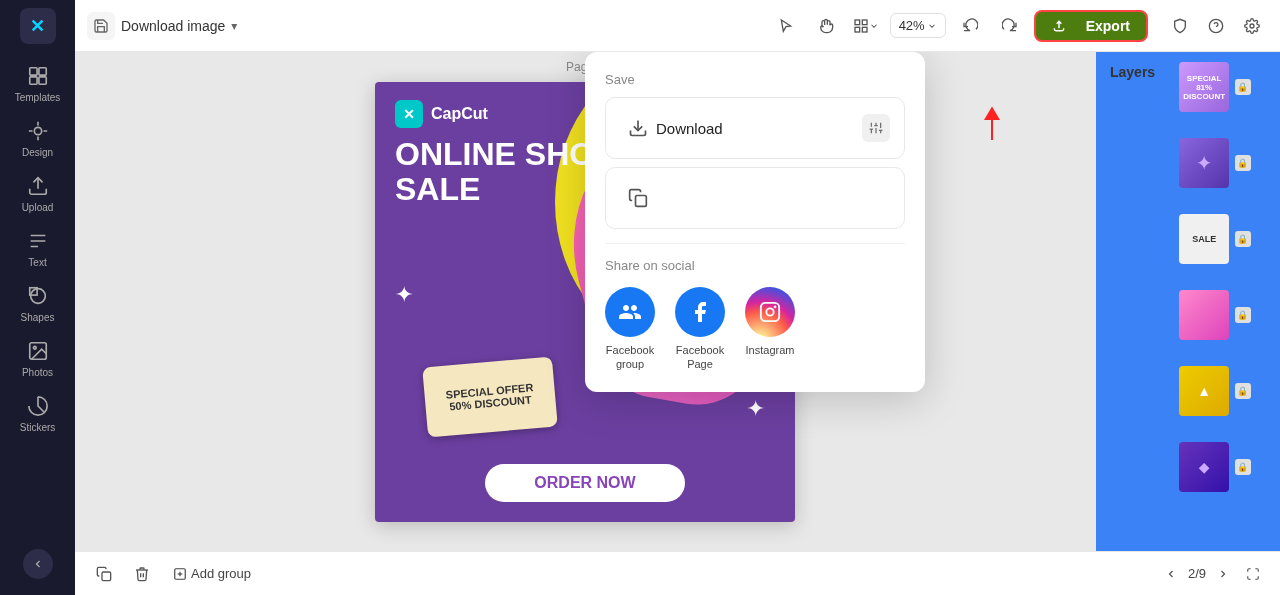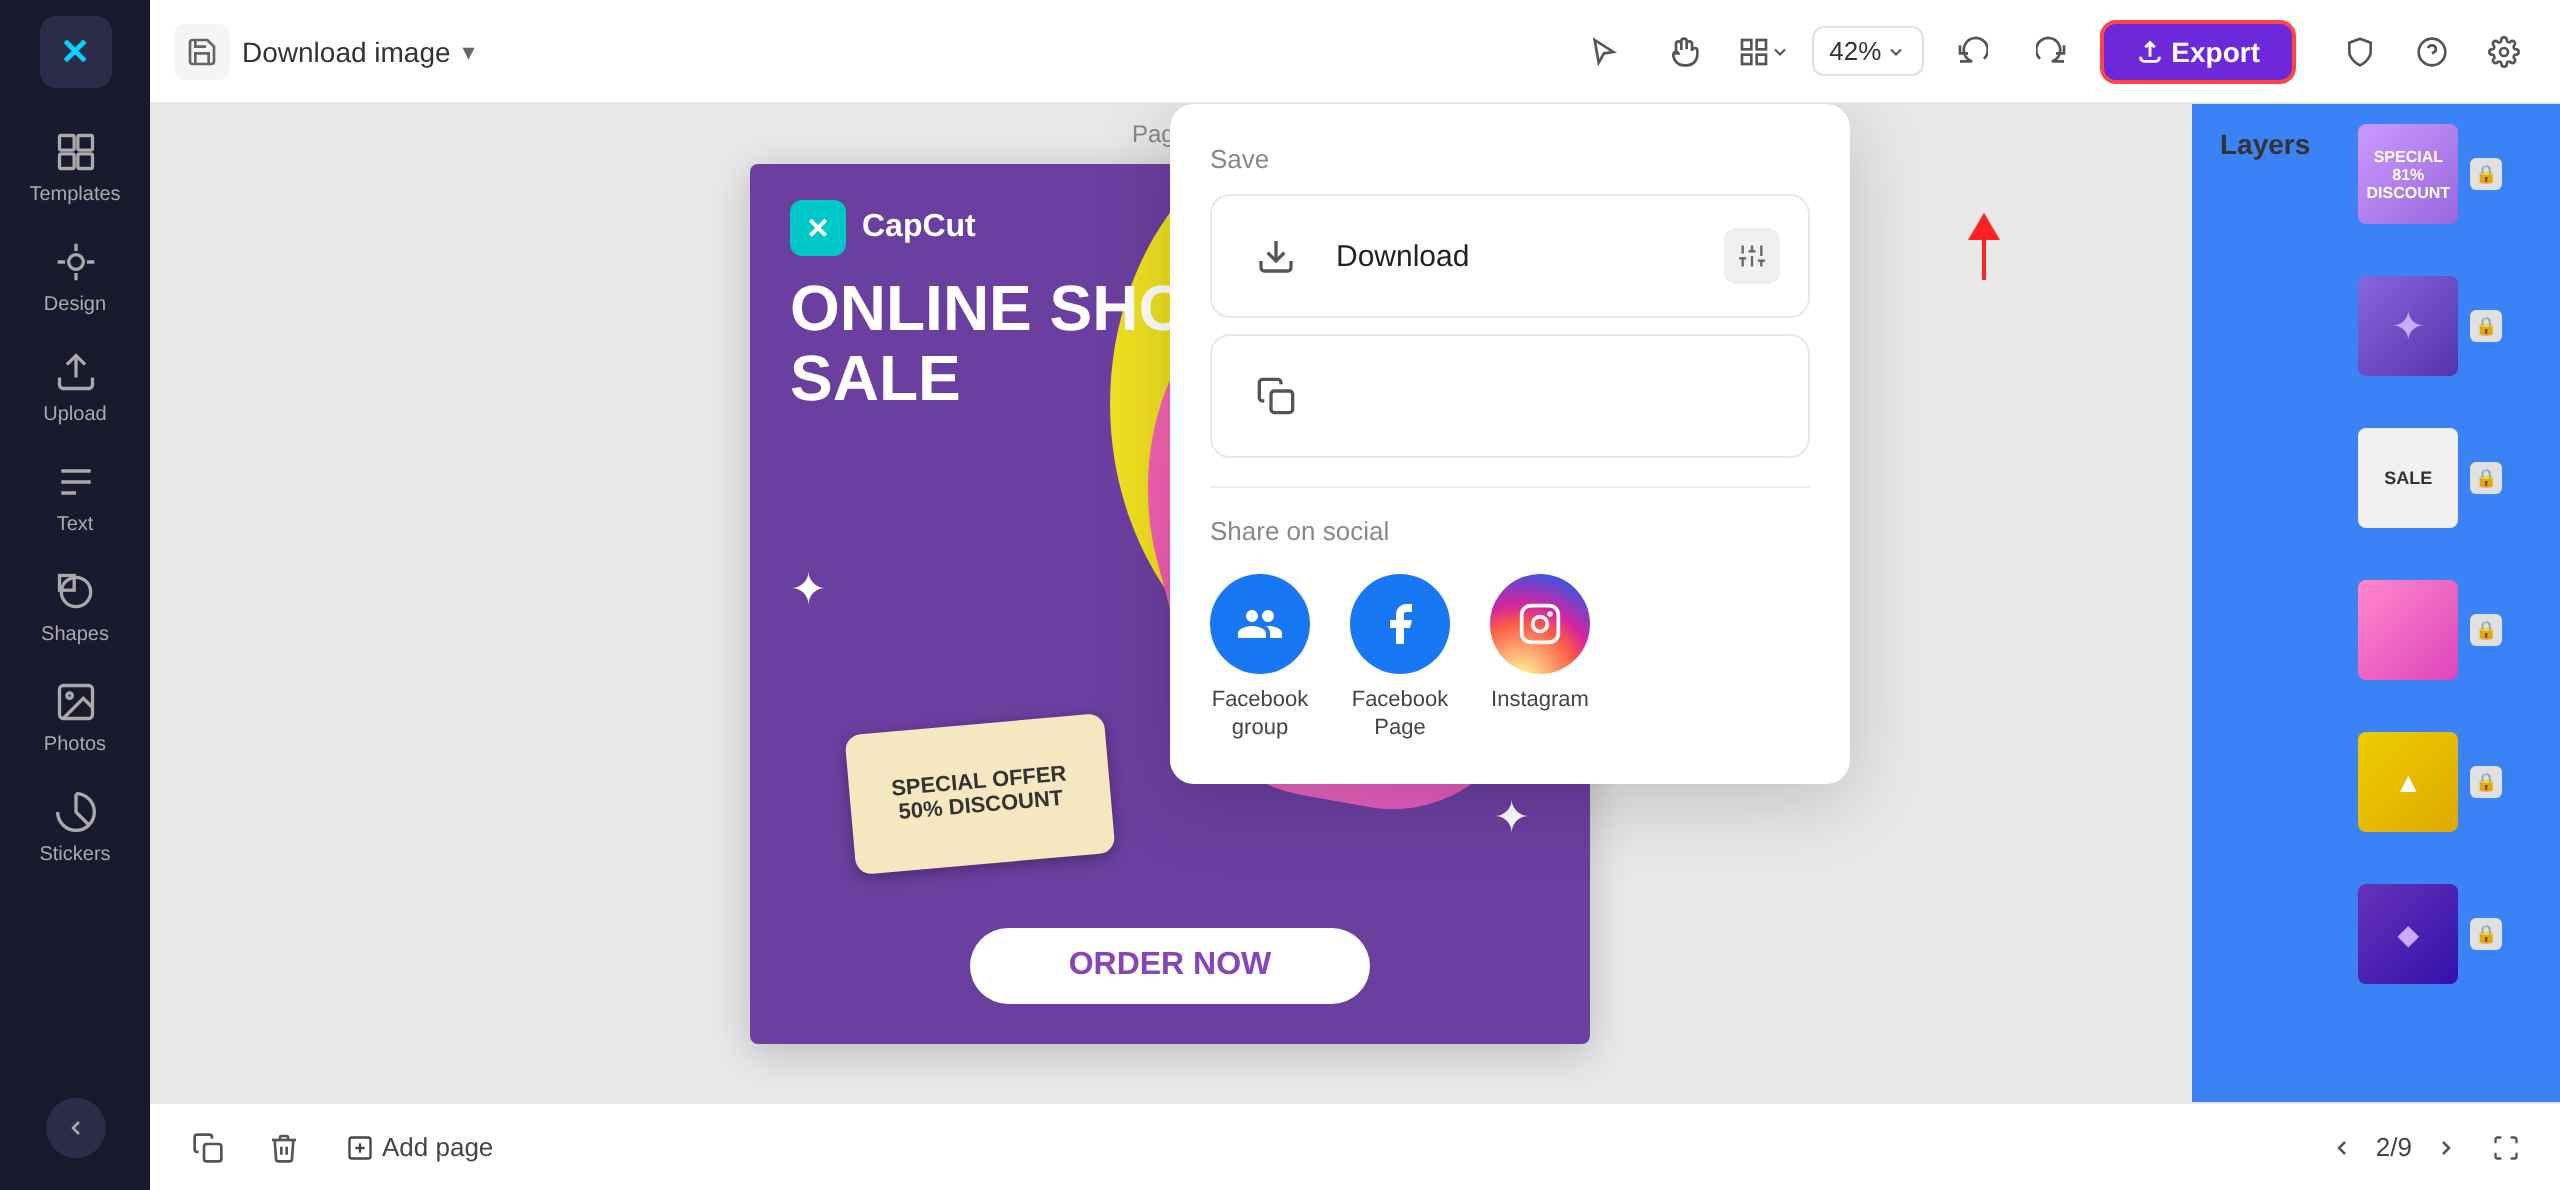--- a/index.html
+++ b/index.html
@@ -111,29 +111,29 @@
     .zoom-area {
       display: flex; align-items: center; gap: 2px;
       padding: 4px 8px;
       border: 1px solid #e0e0e0;
       border-radius: 6px;
       font-size: 13px;
       color: #333;
       cursor: pointer;
     }
     .export-btn {
-      background: #6d28d9;
+      background: #4d7c0f;
       color: #fff;
       border: 2px solid #ff4444;
       border-radius: 8px;
       padding: 6px 16px;
       font-size: 14px;
       font-weight: 600;
       cursor: pointer;
-      display: flex; align-items: center; gap: 4px;
+      display: flex; align-items: center; gap: 20px;
     }
     .right-icons {
       display: flex; align-items: center; gap: 4px;
       margin-left: 8px;
     }
     .right-icon-btn {
       width: 32px; height: 32px;
       background: none;
       border: none;
       cursor: pointer;
@@ -288,21 +288,20 @@
       margin-bottom: 10px;
       font-weight: 500;
     }
     .popup-option {
       display: flex; align-items: center;
       padding: 12px 14px;
       border: 1px solid #e8e8e8;
       border-radius: 10px;
       cursor: pointer;
       margin-bottom: 8px;
-      gap: 12px;
     }
     .popup-option-icon {
       width: 36px; height: 36px;
       display: flex; align-items: center; justify-content: center;
       font-size: 18px;
       color: #555;
     }
     .popup-option-text {
       font-size: 15px;
       font-weight: 500;
@@ -778,21 +777,21 @@
         <path d="M10 11v6M14 11v6"></path>
         <path d="M9 6V4a1 1 0 011-1h4a1 1 0 011 1v2"></path>
       </svg>
     </button>
     <div class="add-page-btn">
       <svg width="14" height="14" viewBox="0 0 24 24" fill="none" stroke="#444" stroke-width="2">
         <rect x="3" y="3" width="18" height="18" rx="2"></rect>
         <line x1="12" y1="8" x2="12" y2="16"></line>
         <line x1="8" y1="12" x2="16" y2="12"></line>
       </svg>
-      <span>Add page</span>
+      <span>Add group</span>
     </div>
     <div class="page-nav">
       <button class="page-nav-btn">
         <svg width="12" height="12" viewBox="0 0 24 24" fill="none" stroke="#555" stroke-width="2.5">
           <polyline points="15 18 9 12 15 6"></polyline>
         </svg>
       </button>
       <span class="page-indicator">2/9</span>
       <button class="page-nav-btn">
         <svg width="12" height="12" viewBox="0 0 24 24" fill="none" stroke="#555" stroke-width="2.5">

